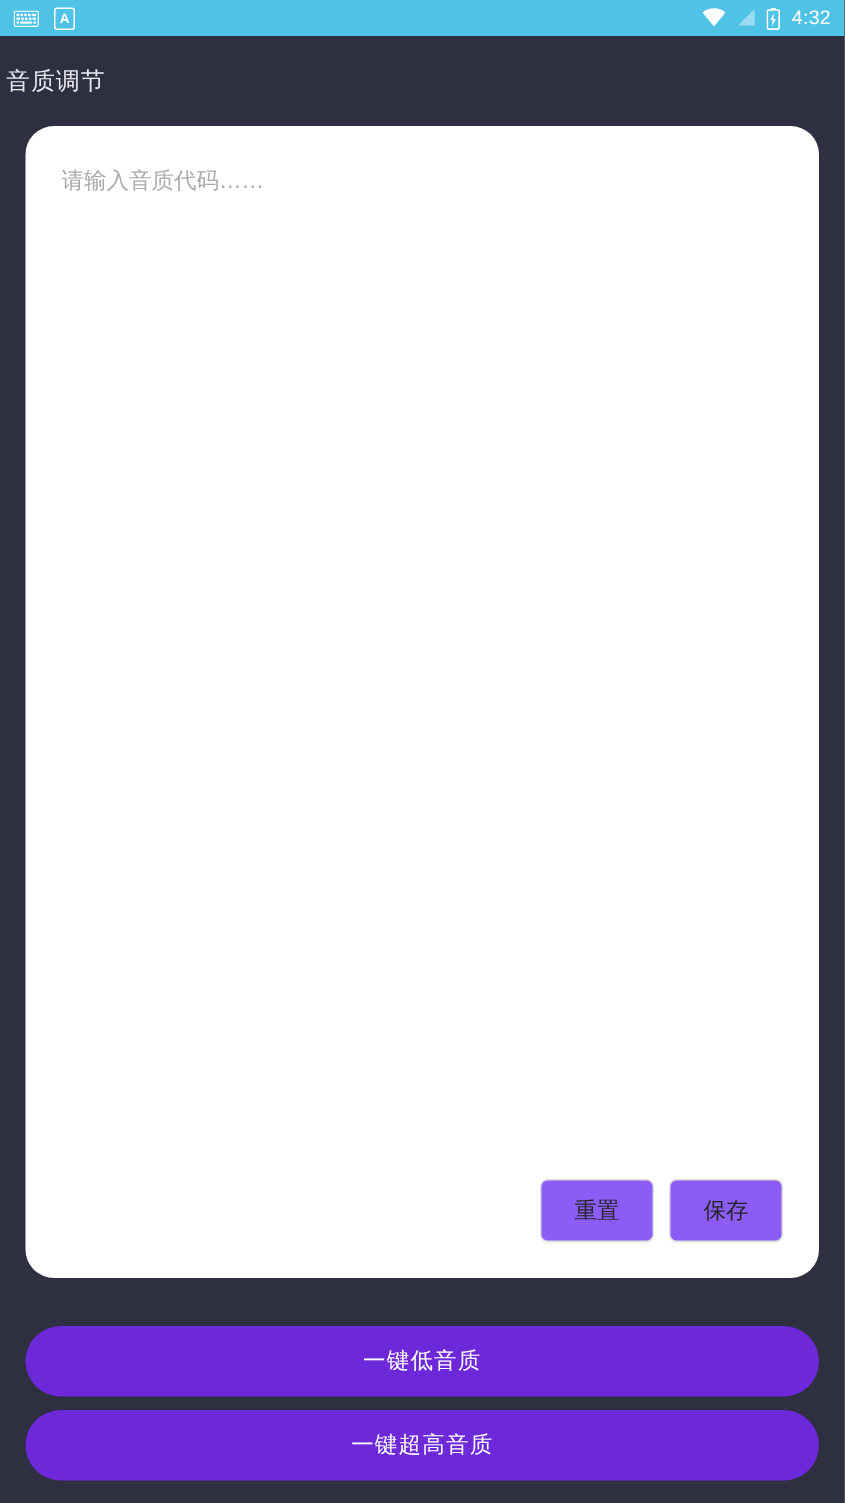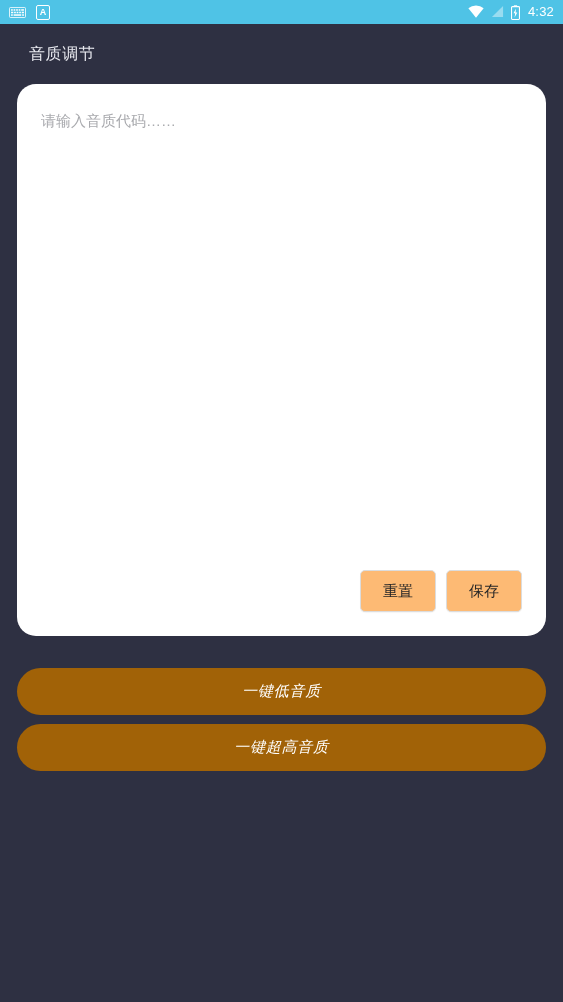--- a/index.html
+++ b/index.html
@@ -74,35 +74,35 @@
     line-height: 1;
     padding-left: 1px;
   }
 
   
   .title-bar {
     height: 60px;
     flex: none;
     display: flex;
     align-items: center;
-    padding: 0 29px;
+    padding: 0 4px;
     box-sizing: border-box;
   }
   .app-title {
     color: #e8e9ef;
     font-size: 16px;
     letter-spacing: .6px;
   }
 
   
   .card {
     margin: 0 17px;
     background: #ffffff;
     border-radius: 19px;
-    height: 552px;
+    height: 768px;
     flex: none;
     position: relative;
     box-sizing: border-box;
     padding: 26px 24px 0 24px;
     display: flex;
     flex-direction: column;
   }
   .code-input {
     flex: 1 1 auto;
     border: none;
@@ -123,21 +123,21 @@
   .card-actions {
     position: absolute;
     right: 24px;
     bottom: 24px;
     display: flex;
     gap: 10px;
   }
   .ghost-btn {
     min-width: 76px;
     height: 42px;
-    background: #fdba74;
+    background: #8b5cf6;
     border: 1px solid #dcdcdc;
     border-radius: 5px;
     color: #262626;
     font-size: 15px;
     font-family: "Liberation Sans", "DejaVu Sans", sans-serif;
     cursor: pointer;
     padding: 0 16px;
     box-shadow: 0 1px 1px rgba(0,0,0,.04);
   }
 
@@ -145,32 +145,31 @@
   .pill-list {
     margin: 32px 17px 0 17px;
     display: flex;
     flex-direction: column;
     gap: 9px;
   }
   .pill-btn {
     height: 47px;
     border: none;
     border-radius: 24px;
-    background: #a16207;
+    background: #6d28d9;
     color: #ffffff;
     font-size: 15px;
     font-family: "Liberation Sans", "DejaVu Sans", sans-serif;
     letter-spacing: .8px;
     cursor: pointer;
     display: flex;
     align-items: center;
     justify-content: center;
     width: 100%;
     box-sizing: border-box;
-    font-style: italic;
   }
 </style>
 </head>
 <body>
 
 <div class="phone">
 
   <div class="status-bar">
     <div class="status-left">
       <svg class="kbd-icon" viewBox="0 0 20 13">

